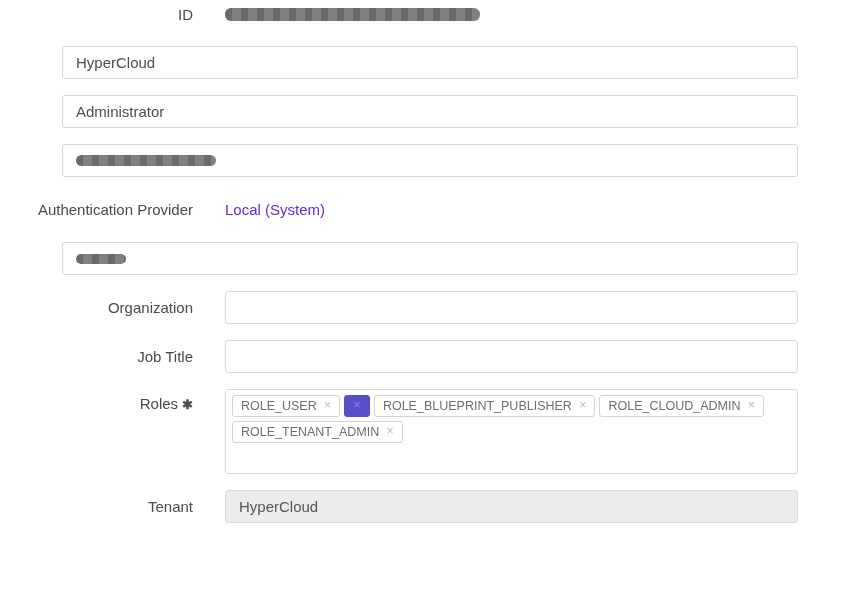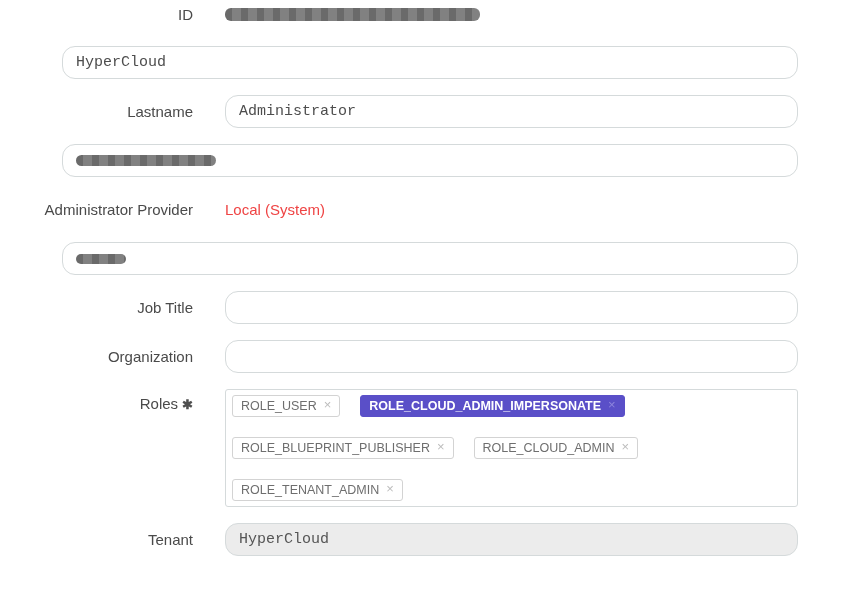--- a/index.html
+++ b/index.html
@@ -39,53 +39,53 @@
     color: #4f4f4f;
     margin-left: 4px;
     font-weight: 700;
   }
   .row-field { margin-left: 32px; flex: 1; min-width: 0; }
   .id-row { height: 28px; margin-bottom: 18px; }
   .text-input {
     width: 100%;
     height: 33px;
     border: 1px solid #d5dadb;
-    border-radius: 13px;
+    border-radius: 3px;
     padding: 0 13px;
     font-size: 15px;
-    font-family: Liberation Mono, monospace;
+    font-family: Liberation Sans, sans-serif;
     color: #4d4d4d;
     background: #ffffff;
     outline: none;
     display: block;
   }
   .input-like {
     display: flex;
     align-items: center;
   }
   .text-input.disabled { background: #ececec; color: #555555; }
-  .static-value { font-size: 15px; color: #ef4444; height: 33px; display: flex; align-items: center; }
+  .static-value { font-size: 15px; color: #6d28d9; height: 33px; display: flex; align-items: center; }
   .redact-bar {
     background: #818181;
     border-radius: 6px;
     background-image: repeating-linear-gradient(90deg, rgba(0,0,0,0.18) 0 7px, rgba(0,0,0,0) 7px 16px);
   }
   .redact-id { width: 255px; height: 13px; }
   .redact-email { width: 140px; height: 11px; }
   .redact-username { width: 50px; height: 10px; }
   .roles-row { align-items: flex-start; border-radius: 32px; }
   .roles-row .row-label { margin-top: 6px; }
   .tags-box {
     min-height: 85px;
     border: 1px solid #d5dadb;
     border-radius: 3px;
     padding: 5px 6px;
     display: flex;
     flex-wrap: wrap;
-    gap: 20px;
+    gap: 4px;
     align-content: flex-start;
     cursor: text;
   }
   .tag-chip {
     display: inline-flex;
     align-items: center;
     height: 22px;
     padding: 0 8px;
     border: 1px solid #d3d3d3;
     border-radius: 3px;
@@ -124,77 +124,75 @@
     </div>
   </div>
 
   <div class="form-row">
     <div class="row-field">
       <input class="text-input" type="text" value="HyperCloud" style="">
     </div>
   </div>
 
   <div class="form-row">
-    <div class="row-label">Lastname</div>
     <div class="row-field">
       <input class="text-input" type="text" value="Administrator" style="">
     </div>
   </div>
 
   <div class="form-row">
     <div class="row-field">
       <div class="text-input input-like">
         <div class="redact-bar redact-email"></div>
       </div>
     </div>
   </div>
 
   <div class="form-row">
-    <div class="row-label">Administrator Provider</div>
+    <div class="row-label">Authentication Provider</div>
     <div class="row-field">
       <div class="static-value">Local (System)</div>
     </div>
   </div>
 
   <div class="form-row">
     <div class="row-field">
       <div class="text-input input-like">
         <div class="redact-bar redact-username"></div>
       </div>
     </div>
   </div>
 
   <div class="form-row">
+    <div class="row-label">Organization</div>
+    <div class="row-field">
+      <input class="text-input" type="text" value="" style="">
+    </div>
+  </div>
+
+  <div class="form-row">
     <div class="row-label">Job Title</div>
-    <div class="row-field">
-      <input class="text-input" type="text" value="" style="">
-    </div>
-  </div>
-
-  <div class="form-row">
-    <div class="row-label">Organization</div>
     <div class="row-field">
       <input class="text-input" type="text" value="" style="">
     </div>
   </div>
 
   <div class="form-row roles-row">
     <div class="row-label">
       <span>Roles</span><span class="required-mark">✱</span>
     </div>
     <div class="row-field">
       <div class="tags-box">
 
         <span class="tag-chip">
           <span>ROLE_USER</span>
           <span class="remove-x">×</span>
         </span>
 
         <span class="tag-chip selected">
-          <span>ROLE_CLOUD_ADMIN_IMPERSONATE</span>
           <span class="remove-x">×</span>
         </span>
 
         <span class="tag-chip">
           <span>ROLE_BLUEPRINT_PUBLISHER</span>
           <span class="remove-x">×</span>
         </span>
 
         <span class="tag-chip">
           <span>ROLE_CLOUD_ADMIN</span>

